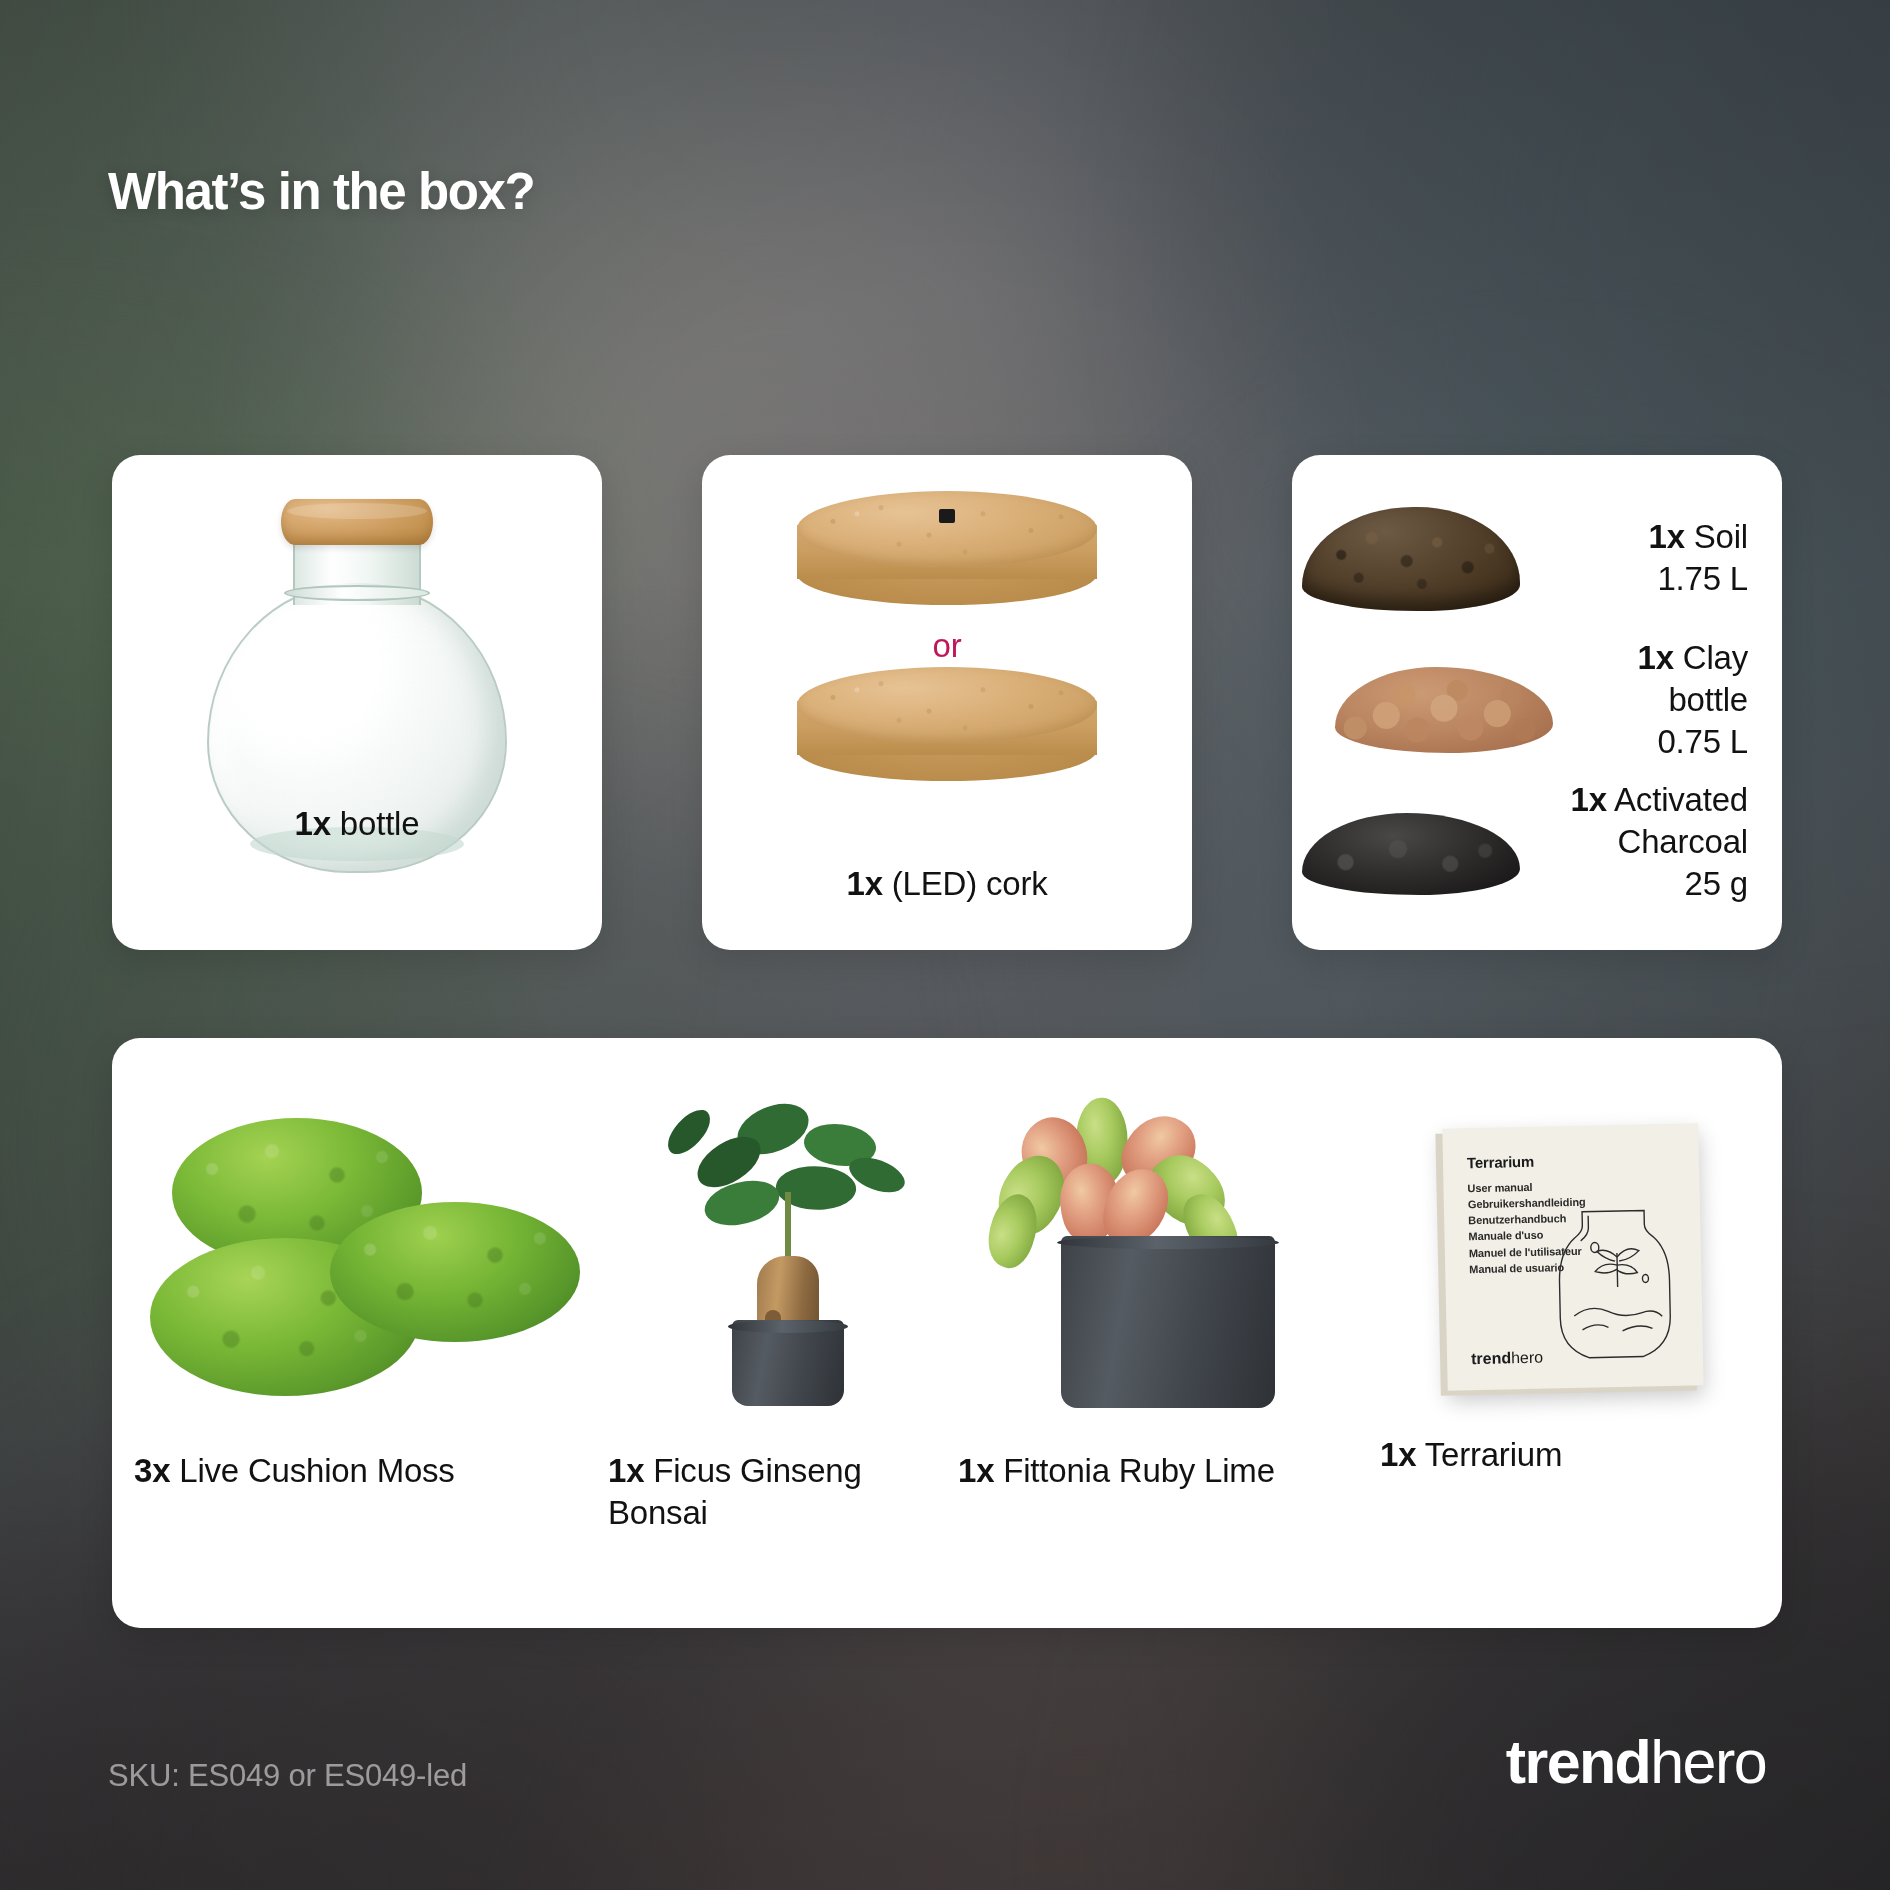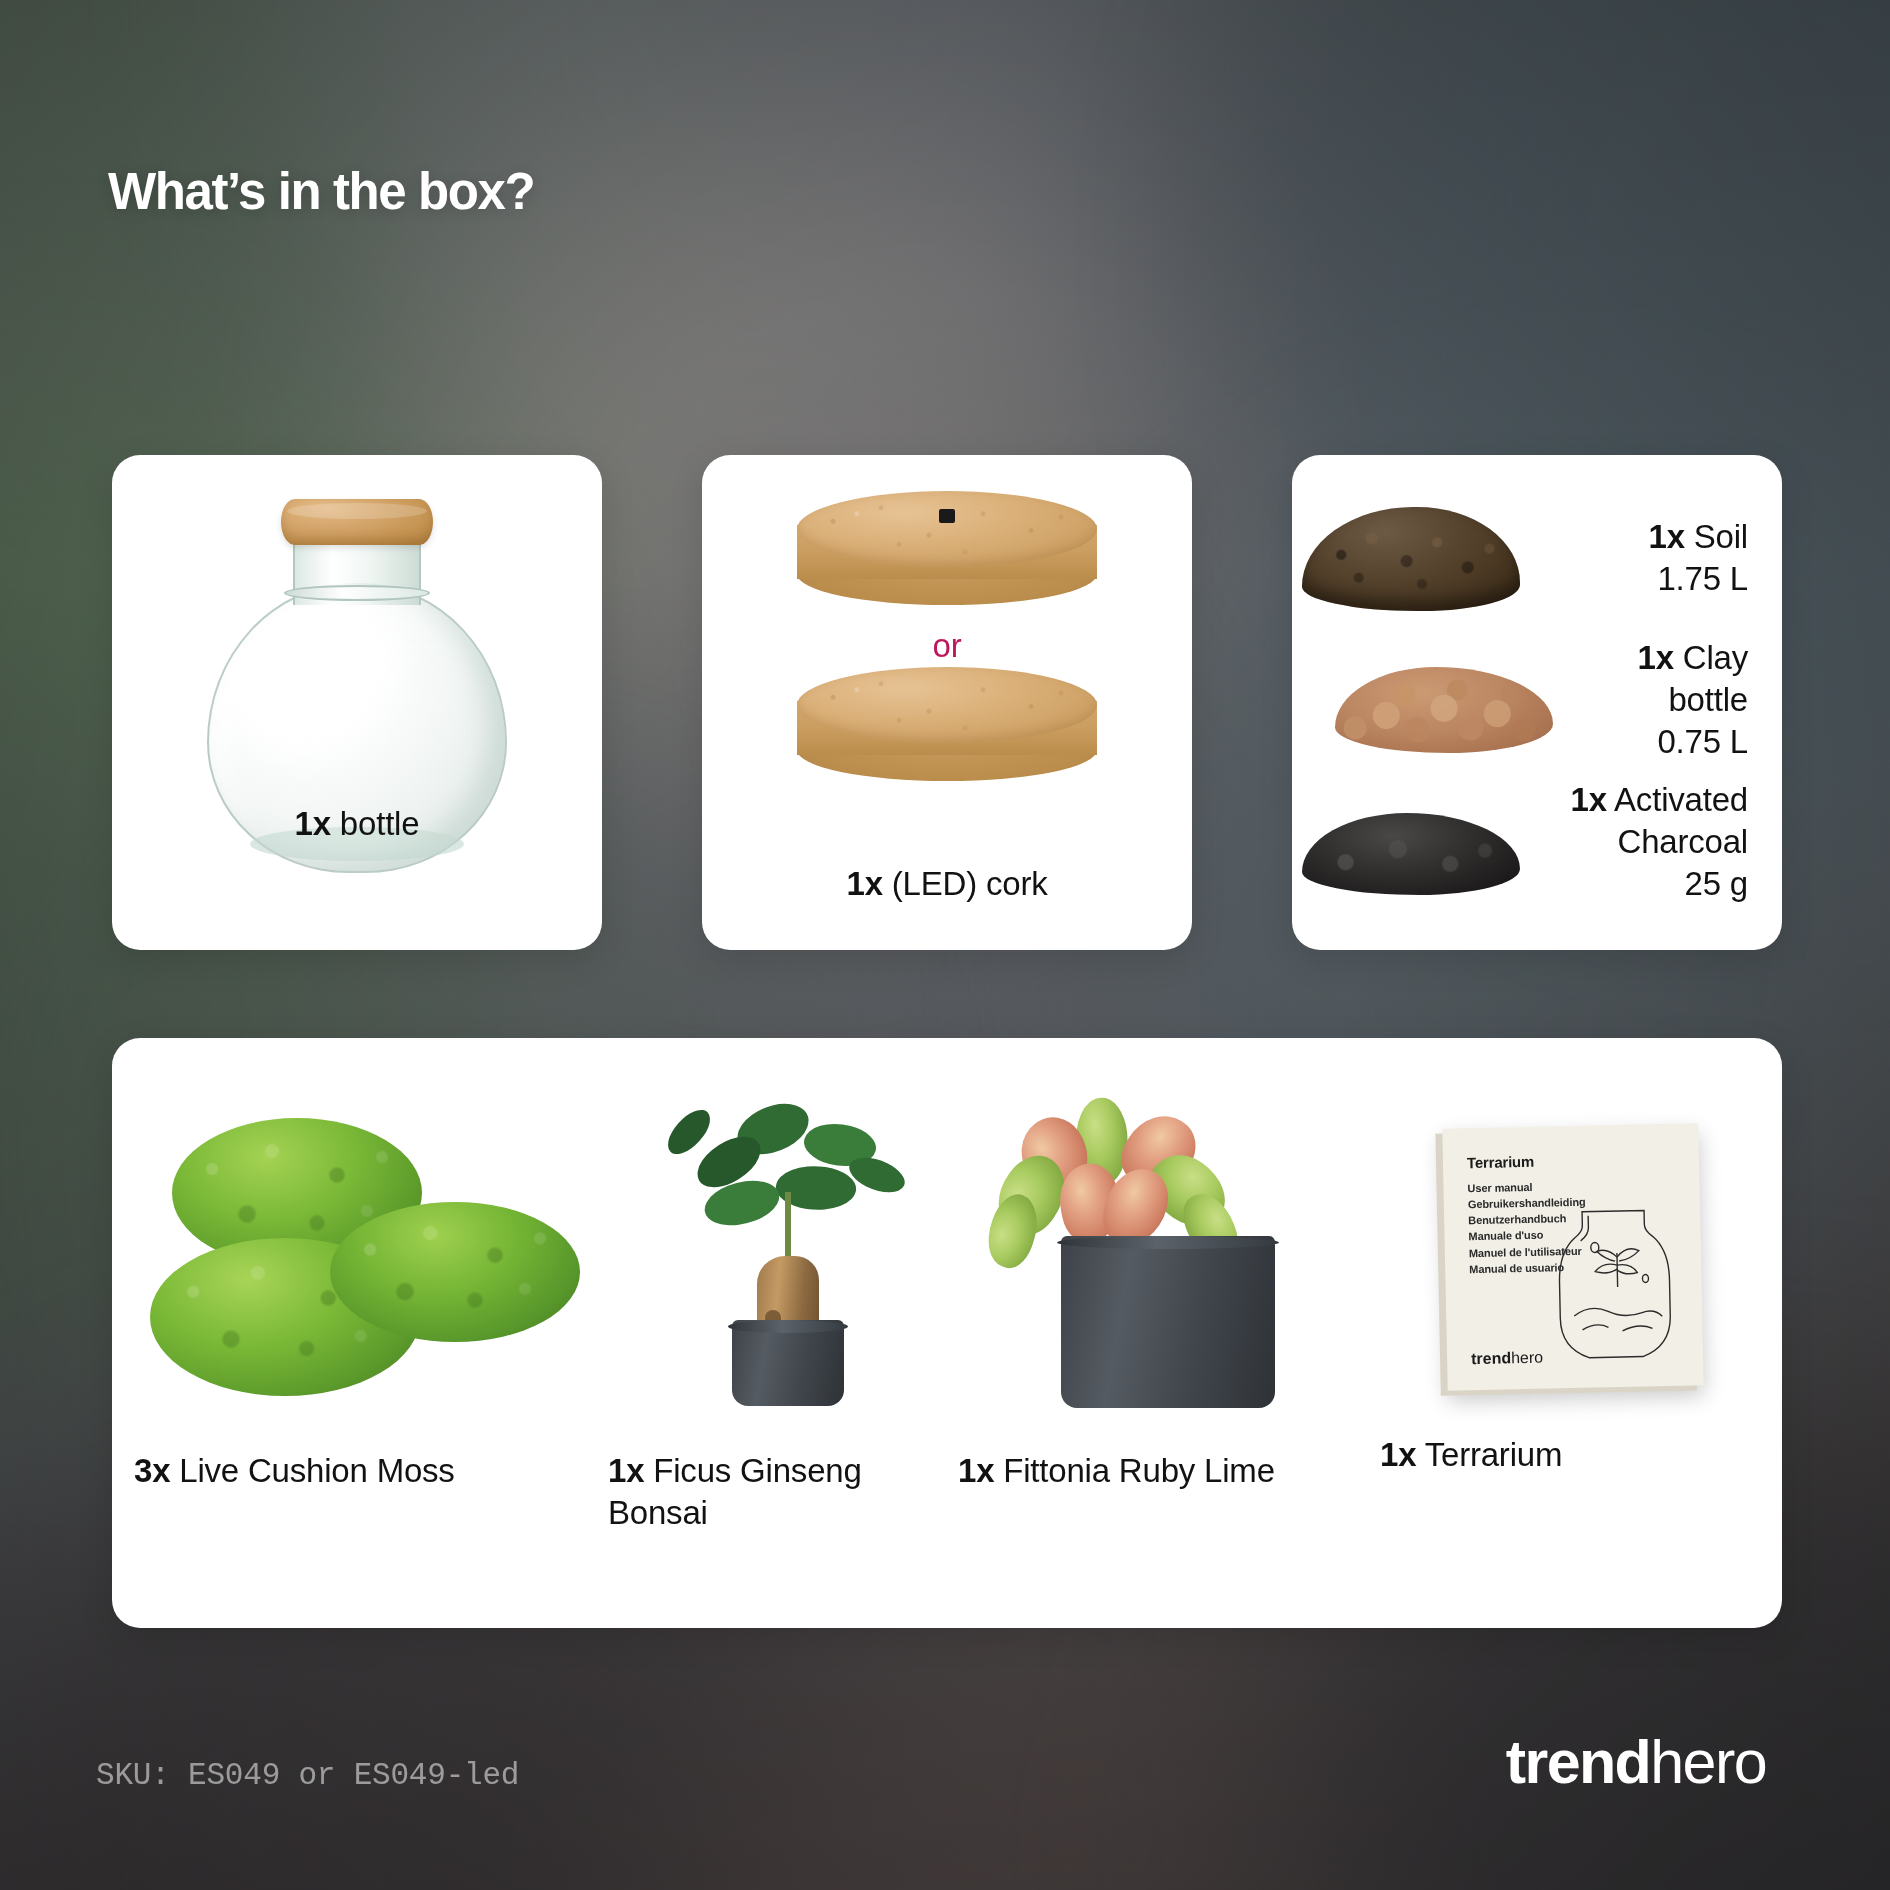--- a/index.html
+++ b/index.html
@@ -270,22 +270,22 @@
   .booklet .bk-title{ font-size:15px; font-weight:bold; color:#1b1b1b; letter-spacing:-.2px; }
   .booklet .bk-lines{ margin-top:9px; }
   .booklet .bk-lines div{ font-size:11px; font-weight:bold; color:#2a2a2a; line-height:1.47; letter-spacing:-.1px; }
   .booklet .bk-logo{ position:absolute; left:24px; bottom:22px; font-size:16px; color:#1b1b1b; }
   .booklet .bk-logo b{ font-weight:bold; }
   .booklet .bk-logo span{ font-weight:normal; }
   .bk-art{ position:absolute; right:10px; bottom:16px; width:148px; height:168px; }
 
   
   .sku{
-    position:absolute; left:96px; top:1758px;
-    color:rgba(255,255,255,.52); font-size:31px; letter-spacing:-.2px;font-family:Liberation Mono, monospace;
+    position:absolute; left:108px; top:1758px;
+    color:rgba(255,255,255,.52); font-size:31px; letter-spacing:-.2px;
   }
   .brand{
     position:absolute; right:124px; top:1732px;
     color:#ffffff; font-size:61px; letter-spacing:-1.6px; line-height:1;
   }
   .brand b{ font-weight:bold; }
   .brand span{ font-weight:normal; }
 </style>
 </head>
 <body>

